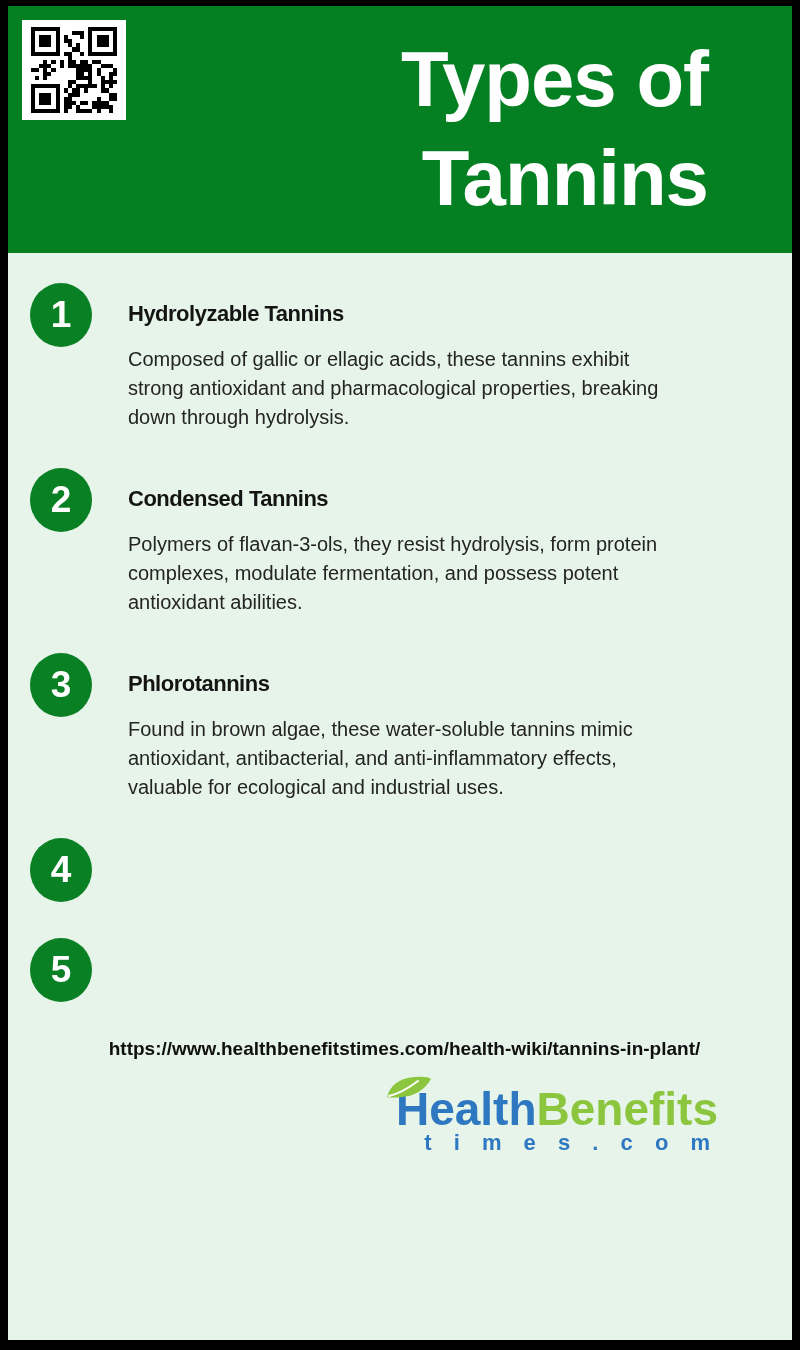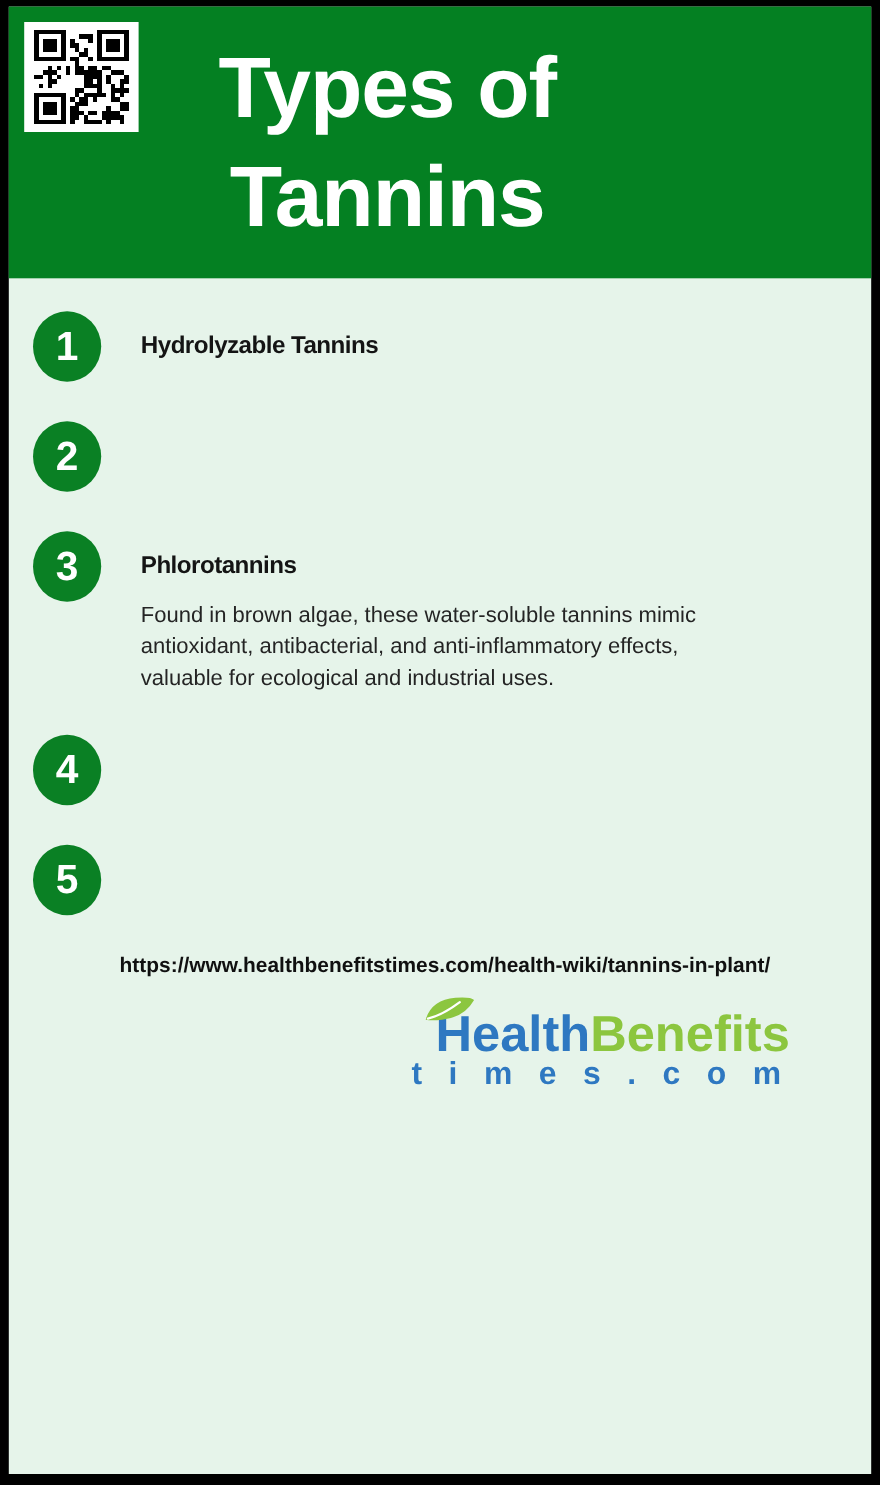--- a/index.html
+++ b/index.html
@@ -7,23 +7,23 @@
     position:relative;width:800px;height:1350px;background:#000;
     box-sizing:border-box;padding:6px 8px 10px 8px;
     font-family:"Liberation Sans", sans-serif;
     overflow:hidden;
   }
   .inner{position:relative;width:784px;height:1334px;background:#e6f4ea;}
   
   .header{position:relative;width:784px;height:247px;background:#048022;}
   .qr-box{position:absolute;left:14px;top:14px;width:104px;height:100px;background:#fff;display:flex;align-items:center;justify-content:center;}
   .title{
-    position:absolute;left:0;right:96px;top:24px;
+    position:absolute;left:0;right:84px;top:24px;
     color:#fff;font-size:78px;font-weight:700;letter-spacing:-1px;
-    line-height:99px;text-align:center;white-space:pre-line;margin:0;
+    line-height:99px;text-align:right;white-space:pre-line;margin:0;
   }
   
   .main{position:relative;padding-top:30px;}
   .section{display:flex;margin:0 0 36px 22px;}
   .badge{
     flex:0 0 auto;width:62px;height:64px;border-radius:50%;background:#0a8024;
     color:#fff;font-size:37px;font-weight:700;
     display:flex;align-items:center;justify-content:center;
   }
   .txt{margin-left:36px;width:648px;}
@@ -35,21 +35,21 @@
   
   .url{
     margin-top:21px;text-align:center;padding-left:9px;
     font-size:19px;font-weight:700;color:#101010;letter-spacing:0;
   }
   .logo{position:relative;margin-top:26px;text-align:right;padding-right:74px;line-height:1;}
   .logo-row{position:relative;display:inline-block;font-size:46px;font-weight:700;letter-spacing:0;}
   .logo-health{color:#2e78c1;}
   .logo-benefits{color:#8cc63f;}
   .leaf{position:absolute;left:-12px;top:-13px;}
-  .logo-times{color:#2e78c1;font-size:29px;font-weight:700;letter-spacing:8px;margin-top:0px;}
+  .logo-times{color:#2e78c1;font-size:22px;font-weight:700;letter-spacing:8px;margin-top:0px;}
 </style>
 </head>
 <body>
 
 <div class="frame">
   <div class="inner">
 
     <div class="header">
       <div class="qr-box">
         <svg id="qr-svg" width="88" height="86" viewBox="0 0 21 21" shape-rendering="crispEdges">
@@ -186,25 +186,34 @@
       <h1 class="title">Types of
 Tannins</h1>
     </div>
 
     <div class="main">
 
       <div class="section">
         <div class="badge">1</div>
         <div class="txt">
           <h2 class="sec-title">Hydrolyzable Tannins</h2>
+          <p class="sec-body">Composed of gallic or ellagic acids, these tannins exhibit
+strong antioxidant and pharmacological properties, breaking
+down through hydrolysis.</p>
         </div>
       </div>
 
       <div class="section">
         <div class="badge">2</div>
+        <div class="txt">
+          <h2 class="sec-title">Condensed Tannins</h2>
+          <p class="sec-body">Polymers of flavan-3-ols, they resist hydrolysis, form protein
+complexes, modulate fermentation, and possess potent
+antioxidant abilities.</p>
+        </div>
       </div>
 
       <div class="section">
         <div class="badge">3</div>
         <div class="txt">
           <h2 class="sec-title">Phlorotannins</h2>
           <p class="sec-body">Found in brown algae, these water-soluble tannins mimic
 antioxidant, antibacterial, and anti-inflammatory effects,
 valuable for ecological and industrial uses.</p>
         </div>

